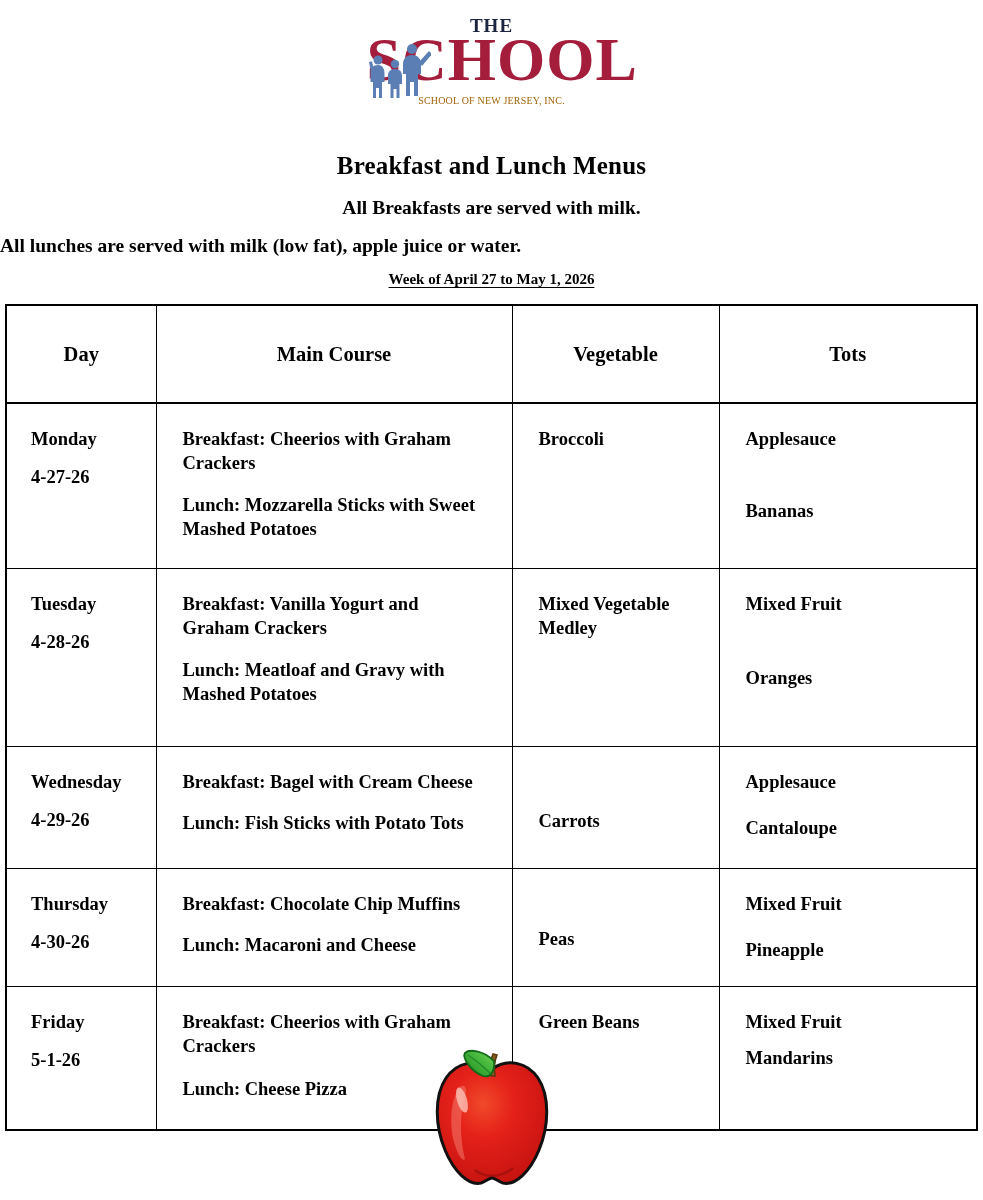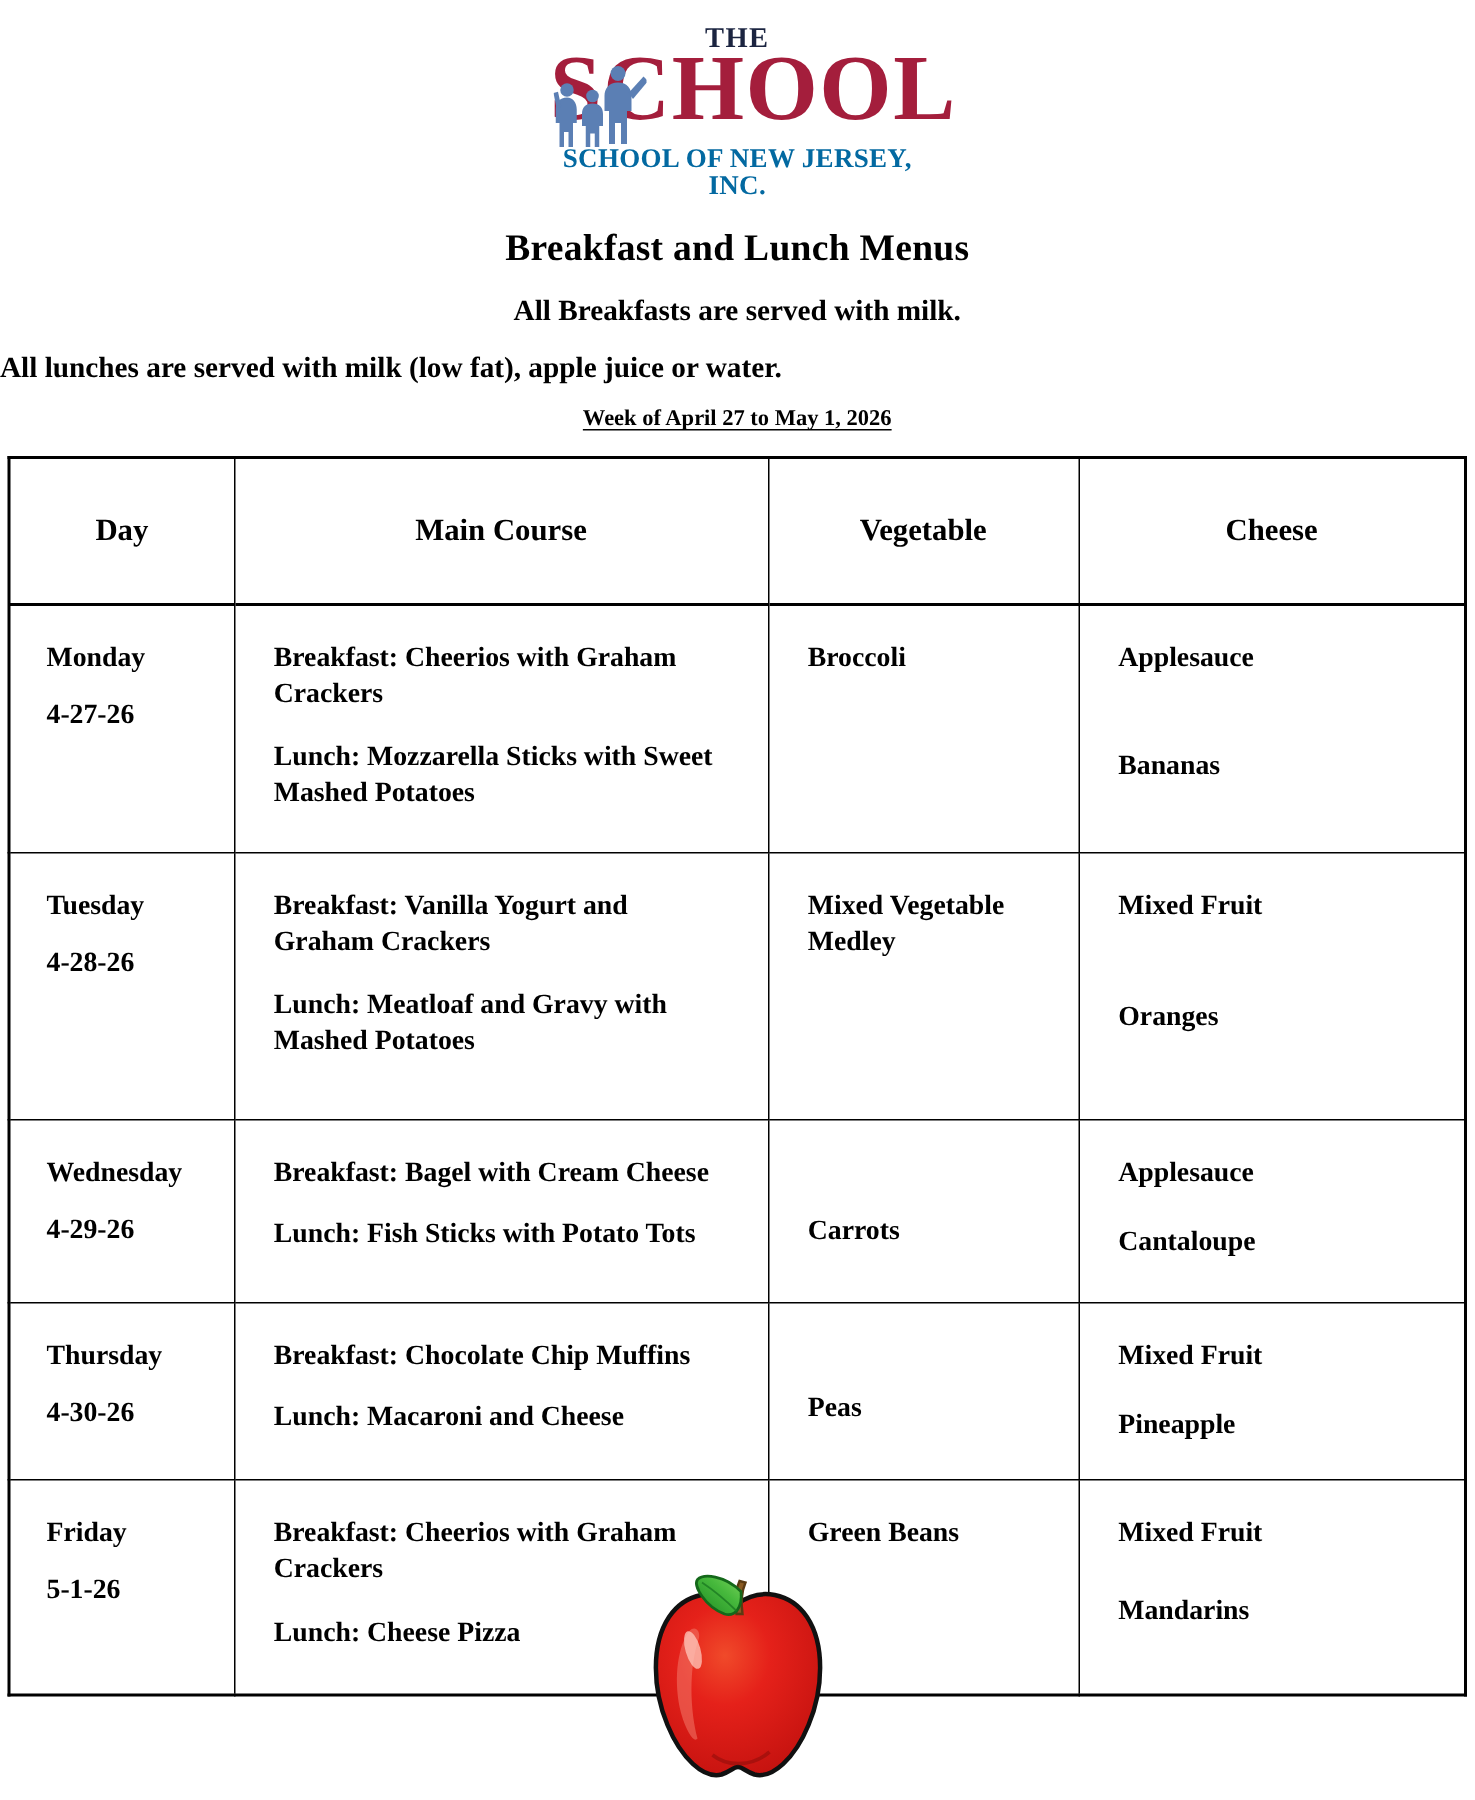--- a/index.html
+++ b/index.html
@@ -56,24 +56,24 @@
     color: #A41E3C;
     line-height: 1;
   }
   .logo-sub {
     position: absolute;
     top: 88px;
     left: 0;
     right: 0;
     text-align: center;
     font-family: "Liberation Serif", "DejaVu Serif", serif;
-    font-size: 18px;
-    font-weight: 700;
+    font-size: 10px;
+    font-weight: 400;
     letter-spacing: 0.2px;
-    color: #0369a1;
+    color: #a16207;
     line-height: 1;
   }
   .logo-figures {
     position: absolute;
     left: 2px;
     top: 34px;
     width: 62px;
     height: 56px;
   }
 
@@ -155,21 +155,21 @@
 
   .veg-cell { display: flex; align-items: flex-start; }
 
   .fruit-cell p { margin: 0; }
 
   
   .r-mon .fruit-2 { margin-top: 48px; }
   .r-tue .fruit-2 { margin-top: 50px; }
   .r-wed .fruit-2 { margin-top: 22px; }
   .r-thu .fruit-2 { margin-top: 22px; }
-  .r-fri .fruit-2 { margin-top: 28px; }
+  .r-fri .fruit-2 { margin-top: 12px; }
 
   .r-mon td { height: 140px; }
   .r-tue td { height: 153px; }
   .r-wed td { height: 97px; margin-top: 36px; }
   .r-thu td { height: 91px; }
   .r-fri td { height: 118px; }
 
   
   .apple-wrap {
     position: absolute;
@@ -218,21 +218,21 @@
       <col class="c-day">
         <col class="c-main">
         <col class="c-veg">
         <col class="c-fruit">
     </colgroup>
     <thead>
       <tr>
         <th>Day</th>
         <th>Main Course</th>
         <th>Vegetable</th>
-        <th>Cheese</th>
+        <th>Tots</th>
       </tr>
     </thead>
     <tbody>
 
       <tr class="r-mon">
         <td>
           <div class="cell day-cell">
             <p class="day-name">Monday</p>
             <p class="day-date">4-27-26</p>
           </div>

